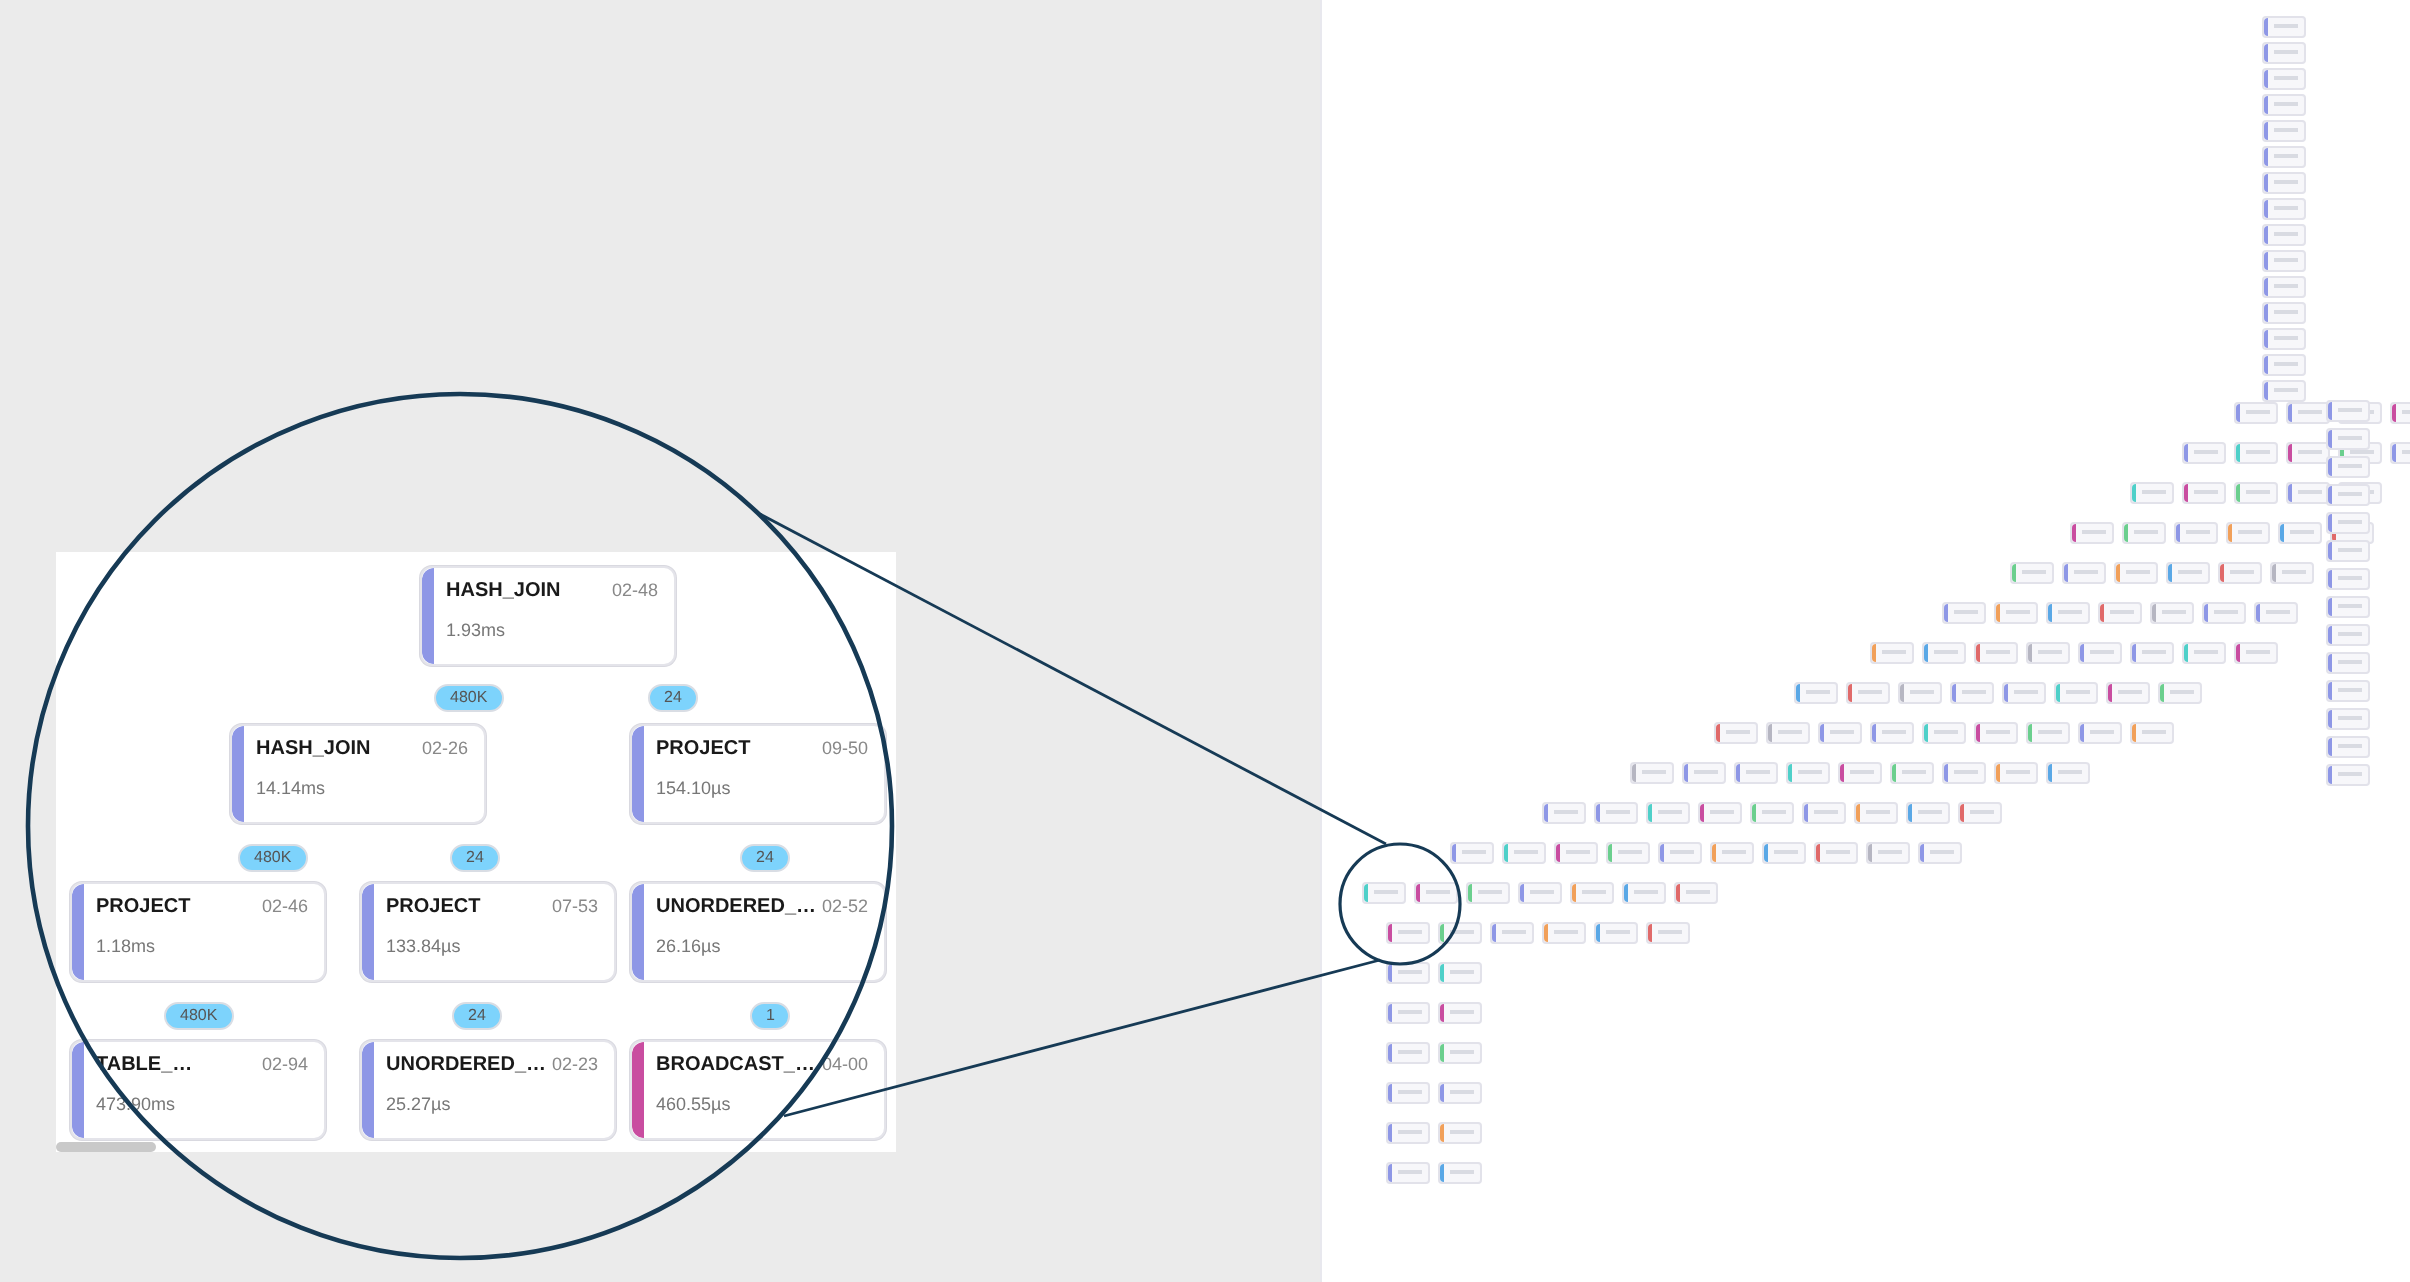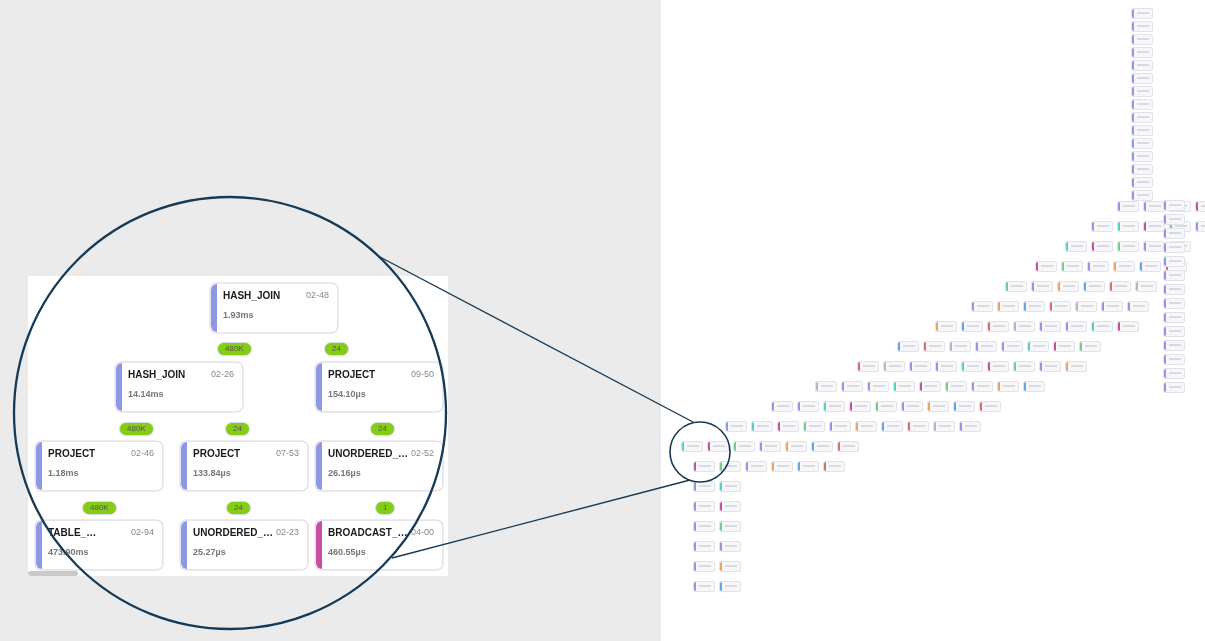--- a/index.html
+++ b/index.html
@@ -60,26 +60,25 @@
     position: absolute;
     right: 8px; top: 6px;
     font-size: 9px;
     color: #888;
   }
   .node .time {
     position: absolute;
     left: 12px; top: 26px;
     font-size: 9px;
     color: #777;
-    font-weight: bold;
   }
 
   .edge-label {
     position: absolute;
-    background: #84cc16;
+    background: #7dd3fc;
     border: 1px solid #d9dde4;
     color: #555;
     font-size: 8px;
     padding: 1px 7px;
     border-radius: 10px;
     line-height: 1.2;
     white-space: nowrap;
   }
 
   .scrollbar-hint {

